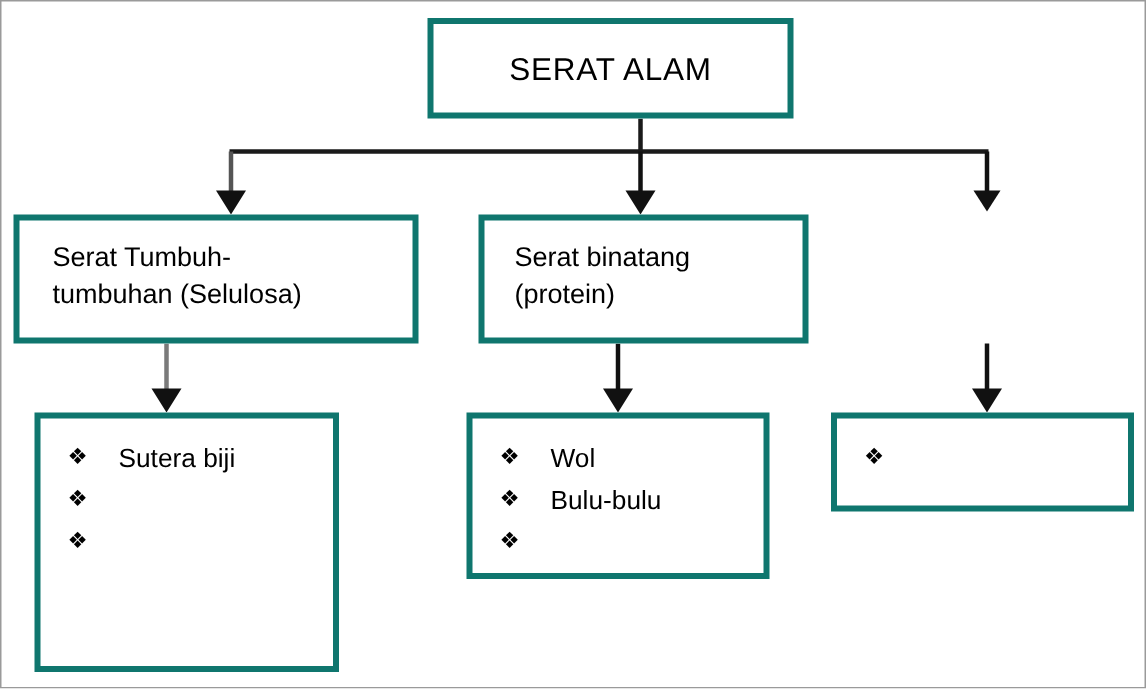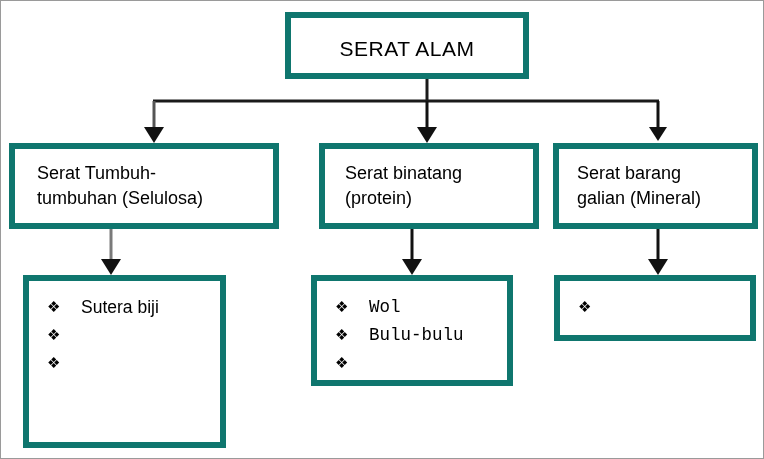--- a/index.html
+++ b/index.html
@@ -14,21 +14,21 @@
     background: #ffffff;
     border: 1px solid #9a9a9a;
     box-sizing: border-box;
     overflow: hidden;
     font-family: "Liberation Sans", sans-serif;
     color: #000000;
   }
   .node-box {
     position: absolute;
     background: #ffffff;
-    border: 6px solid #0f766e;
+    border: 4px solid #0f766e;
     box-sizing: border-box;
   }
   .node-title {
     position: absolute;
     left: 0;
     right: 0;
     text-align: center;
     font-size: 21px;
     letter-spacing: 0.5px;
     white-space: nowrap;
@@ -57,21 +57,20 @@
     font-size: 15px;
     line-height: 28px;
     text-align: left;
   }
   .bullet-label {
     flex: 1 1 auto;
     max-width: 120px;
   }
   .bullet-label.wide {
     max-width: 170px;
-    font-family: Liberation Mono, monospace;
   }
   .connector-svg {
     position: absolute;
     left: 0;
     top: 0;
     width: 764px;
     height: 459px;
     pointer-events: none;
   }
 </style>
@@ -112,24 +111,20 @@
   <div class="node-box" style="left:8px; top:142px; width:270px; height:86px;">
     <div class="node-text" style="left:22px; top:12px; width:238px;">Serat Tumbuh-
 tumbuhan (Selulosa)</div>
   </div>
 
   <div class="node-box" style="left:318px; top:142px; width:220px; height:86px;">
     <div class="node-text" style="left:20px; top:12px; width:190px;">Serat binatang
 (protein)</div>
   </div>
 
-  <div class="node-box" style="left:552px; top:142px; width:205px; height:86px;">
-    <div class="node-text" style="left:18px; top:12px; width:180px;">Serat barang
-galian (Mineral)</div>
-  </div>
 
   <div class="node-box" style="left:22px; top:274px; width:203px; height:173px;">
     <ul class="bullet-list" style="left:18px; top:12px; right:8px;">
       <li class="bullet-item">
         <span class="bullet-glyph">❖</span>
         <span class="bullet-label">Sutera biji</span>
       </li>
       <li class="bullet-item">
         <span class="bullet-glyph">❖</span>
       </li>

